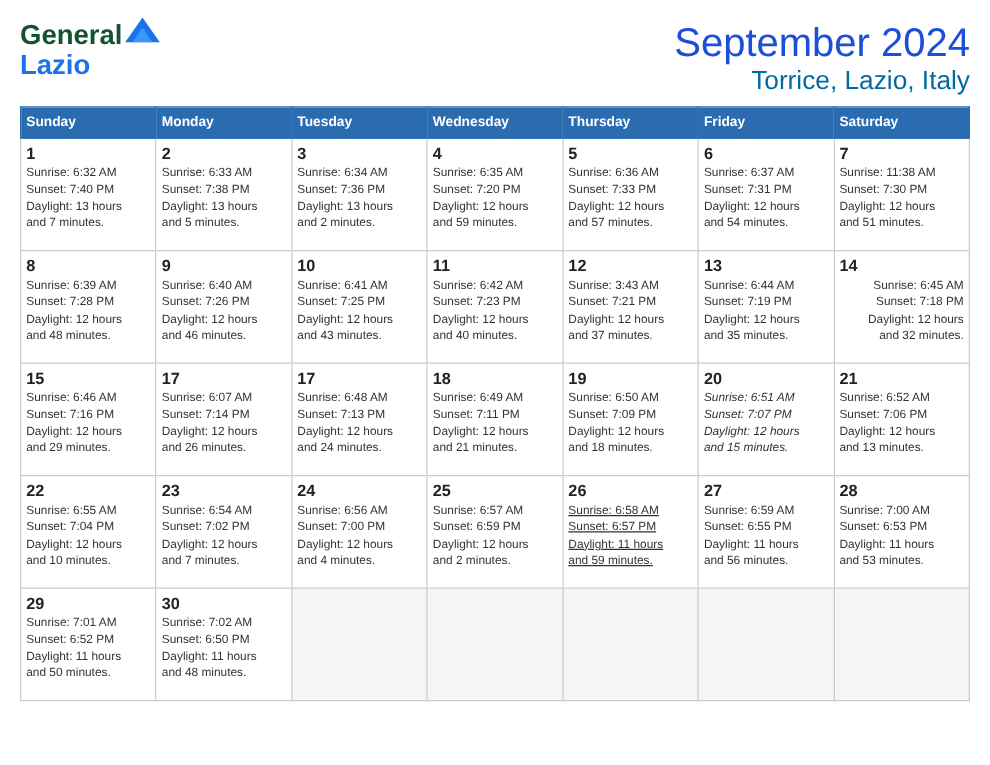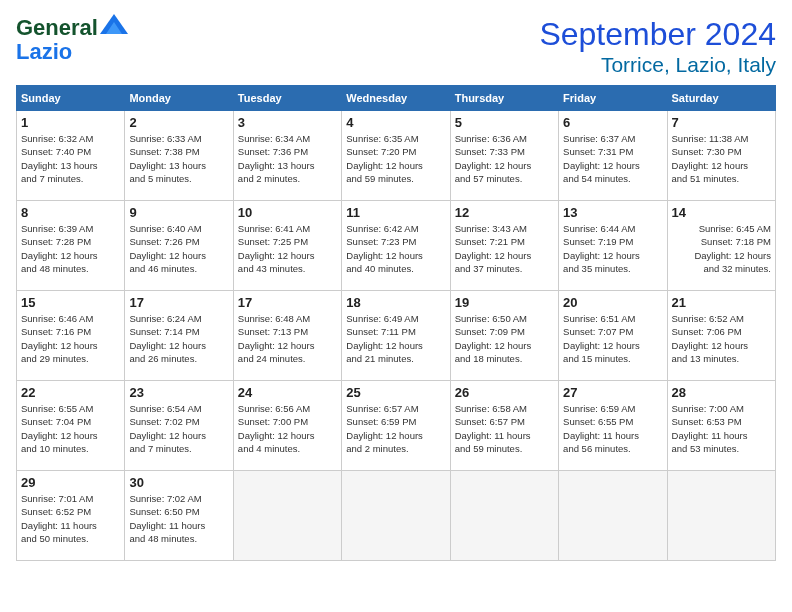--- a/index.html
+++ b/index.html
@@ -220,21 +220,21 @@
       <tr class="week-row">
         <td>
           <span class="day-num">15</span>
           <div class="day-info" style="white-space: pre-line;">Sunrise: 6:46 AM
 Sunset: 7:16 PM
 Daylight: 12 hours
 and 29 minutes.</div>
         </td>
         <td>
           <span class="day-num">17</span>
-          <div class="day-info" style="white-space: pre-line;">Sunrise: 6:24 AM
+          <div class="day-info" style="white-space: pre-line;">Sunrise: 6:07 AM
 Sunset: 7:14 PM
 Daylight: 12 hours
 and 26 minutes.</div>
         </td>
         <td>
           <span class="day-num">17</span>
           <div class="day-info" style="white-space: pre-line;">Sunrise: 6:48 AM
 Sunset: 7:13 PM
 Daylight: 12 hours
 and 24 minutes.</div>
@@ -248,21 +248,21 @@
         </td>
         <td>
           <span class="day-num">19</span>
           <div class="day-info" style="white-space: pre-line;">Sunrise: 6:50 AM
 Sunset: 7:09 PM
 Daylight: 12 hours
 and 18 minutes.</div>
         </td>
         <td>
           <span class="day-num">20</span>
-          <div class="day-info" style="white-space: pre-line;">Sunrise: 6:51 AM
+          <div class="day-info" style="white-space: pre-line; font-style: italic;">Sunrise: 6:51 AM
 Sunset: 7:07 PM
 Daylight: 12 hours
 and 15 minutes.</div>
         </td>
         <td>
           <span class="day-num">21</span>
           <div class="day-info" style="white-space: pre-line;">Sunrise: 6:52 AM
 Sunset: 7:06 PM
 Daylight: 12 hours
 and 13 minutes.</div>
@@ -292,21 +292,21 @@
         </td>
         <td>
           <span class="day-num">25</span>
           <div class="day-info" style="white-space: pre-line;">Sunrise: 6:57 AM
 Sunset: 6:59 PM
 Daylight: 12 hours
 and 2 minutes.</div>
         </td>
         <td>
           <span class="day-num">26</span>
-          <div class="day-info" style="white-space: pre-line;">Sunrise: 6:58 AM
+          <div class="day-info" style="white-space: pre-line; text-decoration: underline;">Sunrise: 6:58 AM
 Sunset: 6:57 PM
 Daylight: 11 hours
 and 59 minutes.</div>
         </td>
         <td>
           <span class="day-num">27</span>
           <div class="day-info" style="white-space: pre-line;">Sunrise: 6:59 AM
 Sunset: 6:55 PM
 Daylight: 11 hours
 and 56 minutes.</div>

